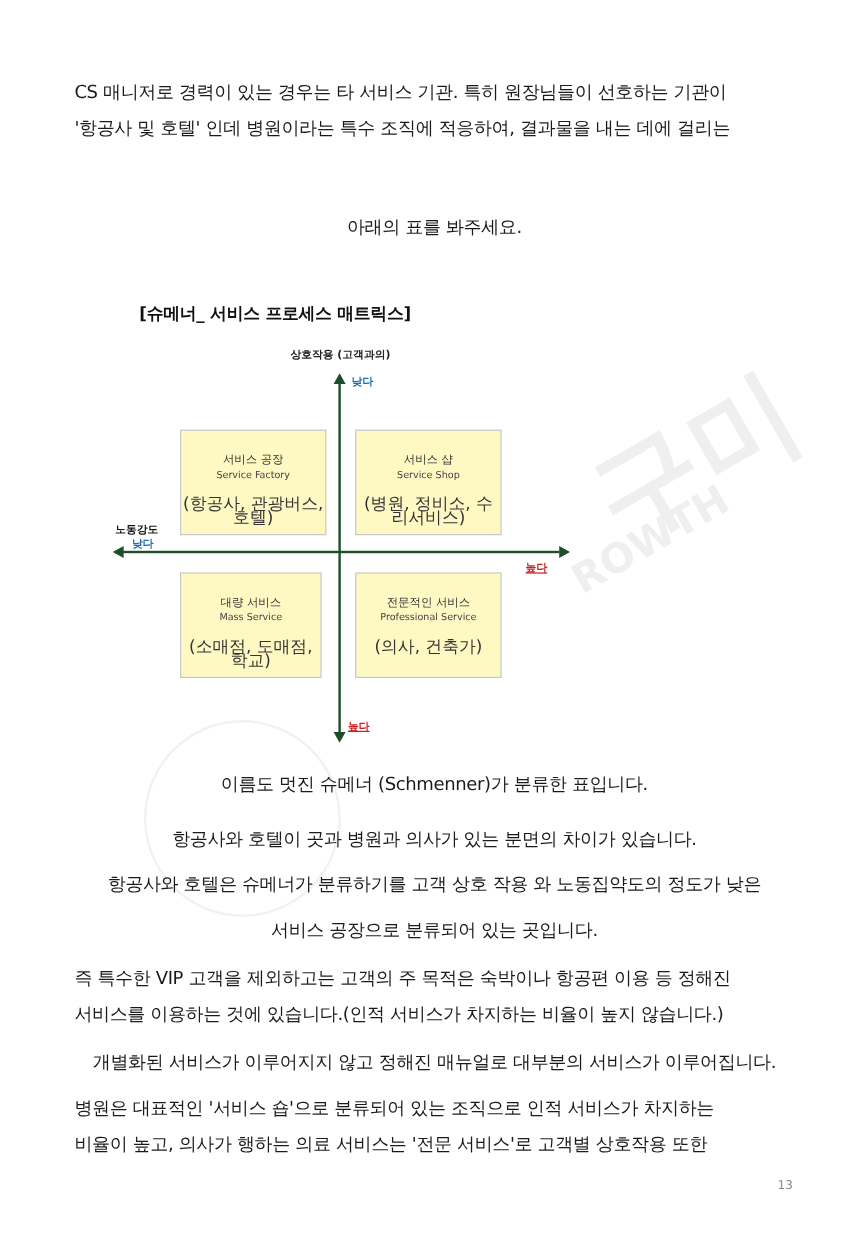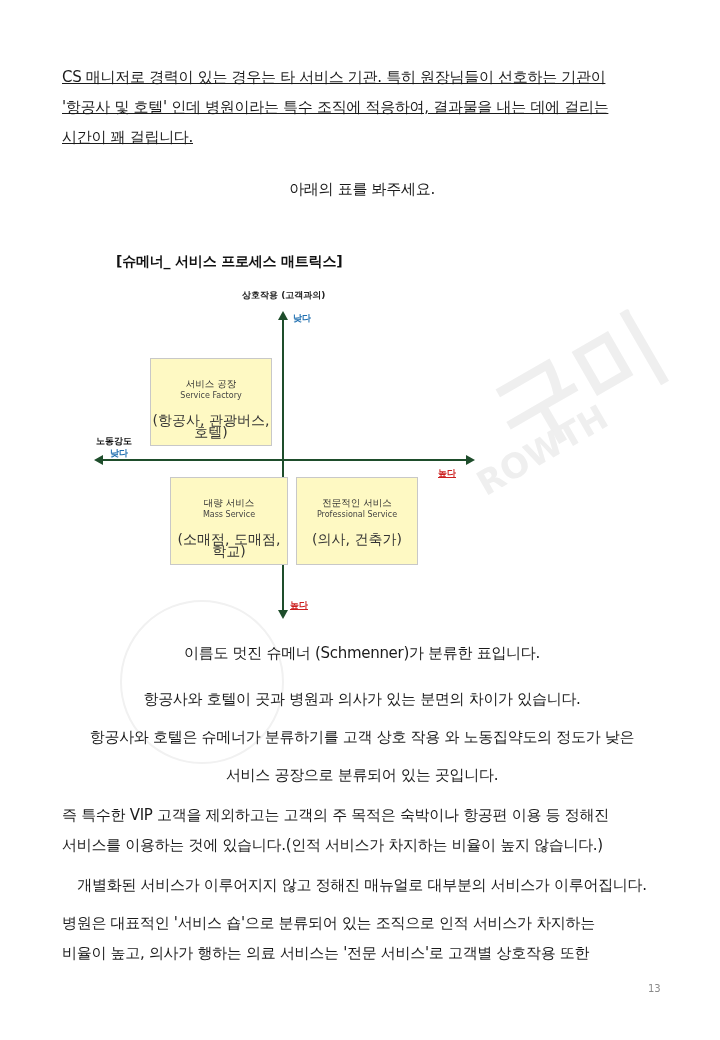--- a/index.html
+++ b/index.html
@@ -163,24 +163,23 @@
       position: absolute;
       left: 648px;
       top: 983px;
       font-size: 10px;
       color: #8a8a8a;
     }
   </style>
 </head>
 <body>
 
-<p class="para justify" style="top:62px;text-decoration:underline;">
+<p class="para justify" style="top:62px;">
   <span class="line">CS 매니저로 경력이 있는 경우는 타 서비스 기관. 특히 원장님들이 선호하는 기관이</span>
   <span class="line">'항공사 및 호텔' 인데 병원이라는 특수 조직에 적응하여, 결과물을 내는 데에 걸리는</span>
-  <span class="line">시간이 꽤 걸립니다.</span>
 </p>
 
 <p class="para" style="top:174px;">아래의 표를 봐주세요.</p>
 
 <div class="watermark">
   <span class="wm-big">구미</span>
   <span class="wm-small">ROWTH</span>
 </div>
 <div class="wm-circle"></div>
 
@@ -199,21 +198,26 @@
   <span class="label-small red" style="left:210px; top:354px;">높다</span>
   <span class="label-small dark" style="left:16px; top:190px;">노동강도</span>
   <span class="label-small blue" style="left:30px; top:202px;">낮다</span>
   <span class="label-small red" style="left:358px; top:222px;">높다</span>
 
   <div class="quad" style="left:70px; top:113px;">
     <span class="q-ko">서비스 공장</span>
     <span class="q-en">Service Factory</span>
     <span class="q-ex">(항공사, 관광버스, 호텔)</span>
   </div>
-  <div class="quad" style="left:70px; top:232px; width:118px;margin-left:20px;">
+  <div class="quad" style="left:216px; top:113px;">
+    <span class="q-ko">서비스 샵</span>
+    <span class="q-en">Service Shop</span>
+    <span class="q-ex">(병원, 정비소, 수리서비스)</span>
+  </div>
+  <div class="quad" style="left:70px; top:232px; width:118px;">
     <span class="q-ko">대량 서비스</span>
     <span class="q-en">Mass Service</span>
     <span class="q-ex">(소매점, 도매점, 학교)</span>
   </div>
   <div class="quad" style="left:216px; top:232px;">
     <span class="q-ko">전문적인 서비스</span>
     <span class="q-en">Professional Service</span>
     <span class="q-ex">(의사, 건축가)</span>
   </div>
 </div>

